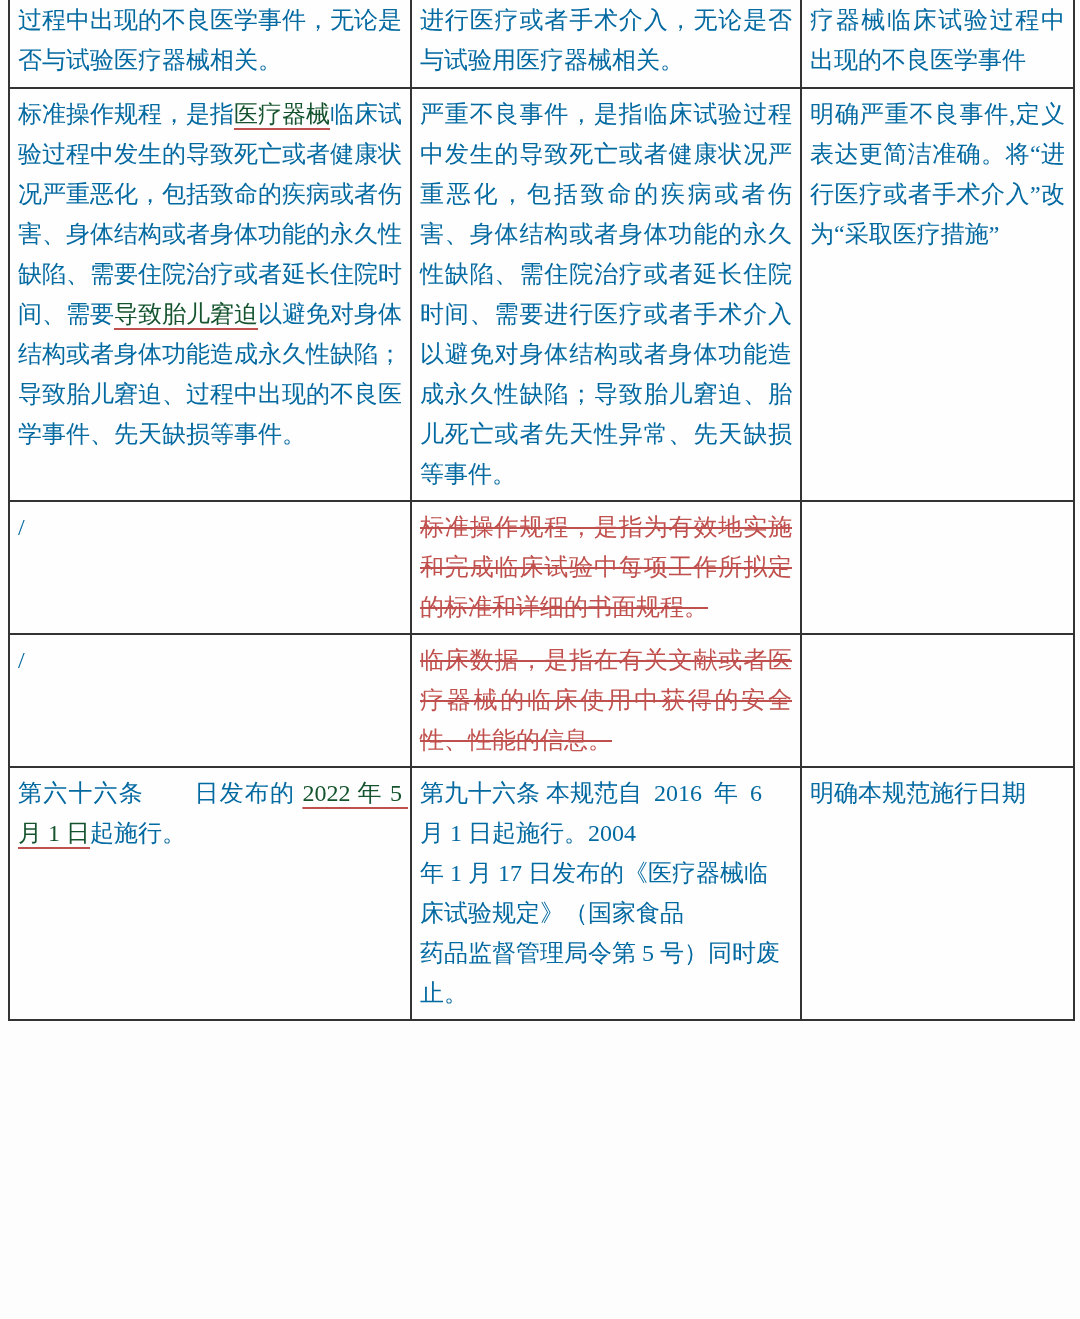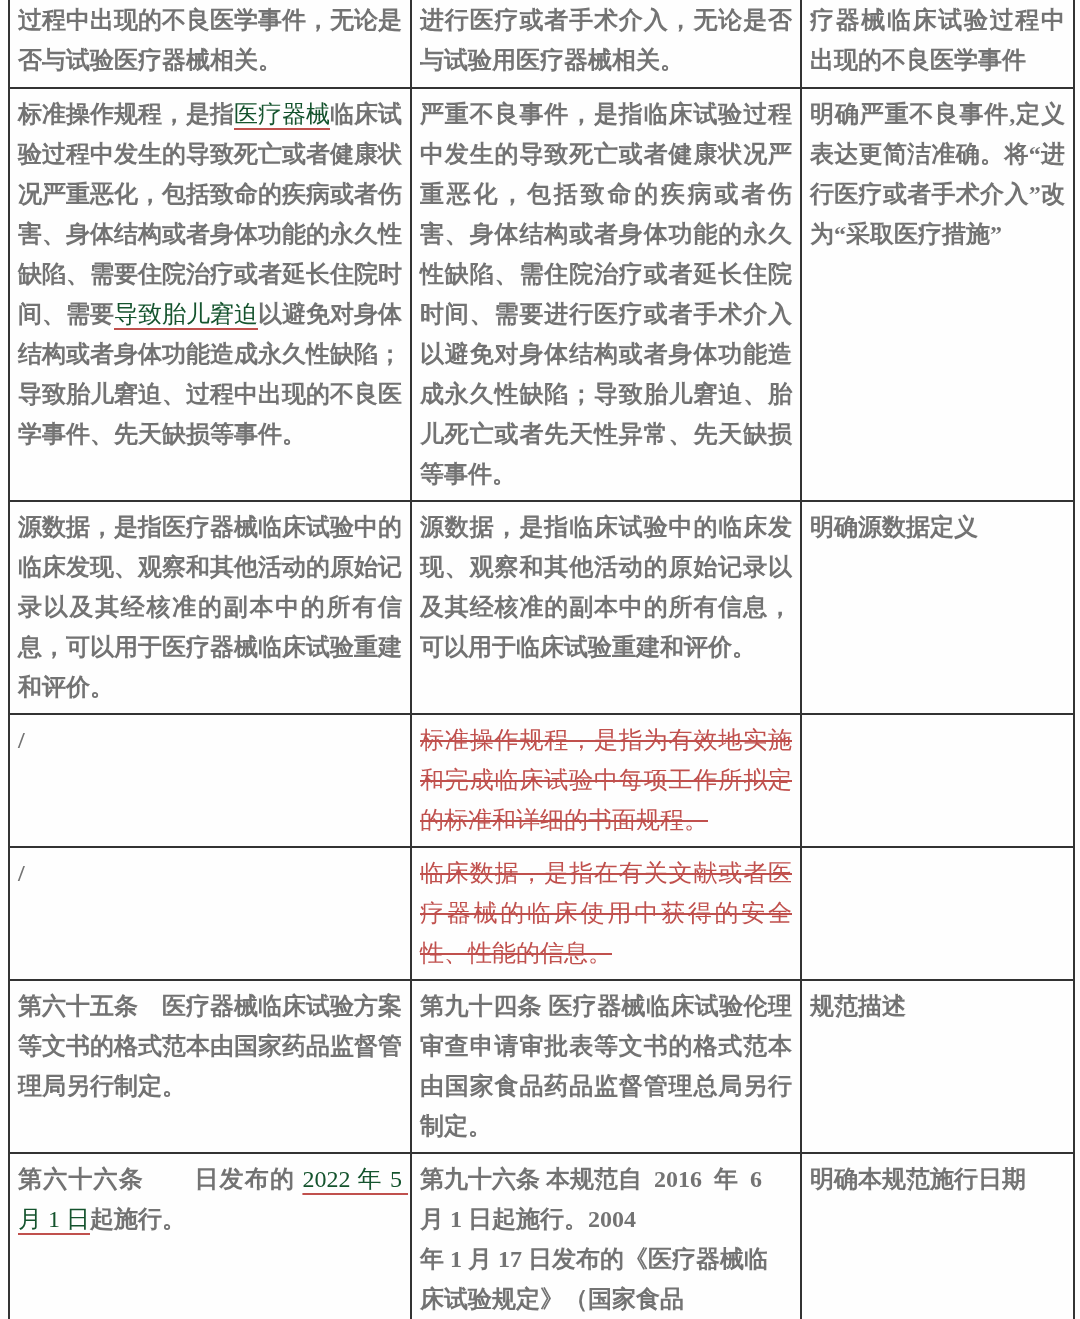--- a/index.html
+++ b/index.html
@@ -46,21 +46,21 @@
   }
   
   tr.row-1 { height: 88px; }
   tr.row-2 { height: 365px; }
   tr.row-3 { height: 200px; }
   tr.row-4 { height: 127px; }
   tr.row-5 { height: 121px; }
   tr.row-6 { height: 169px; }
   tr.row-7 { height: 243px; }
 
-  .seg-normal { color: #737373; font-weight: bold; }
+  .seg-normal { color: #0369a1; }
   .seg-red-underline {
     color: #14532d;
     text-decoration: underline;
     text-decoration-color: #c0504d;
     text-underline-offset: 6px;
     text-decoration-thickness: 2px;
   }
   .seg-red-strike {
     color: #c0504d;
     text-decoration: line-through;
@@ -82,39 +82,29 @@
         <tr class="row-1">
           <td><span class="seg-normal">过程中出现的不良医学事件，无论是否与试验医疗器械相关。</span></td>
           <td><span class="seg-normal">进行医疗或者手术介入，无论是否与试验用医疗器械相关。</span></td>
           <td><span class="seg-normal">疗器械临床试验过程中出现的不良医学事件</span></td>
         </tr>
         <tr class="row-2">
           <td><span class="seg-normal">标准操作规程，是指</span><span class="seg-red-underline">医疗器械</span><span class="seg-normal">临床试验过程中发生的导致死亡或者健康状况严重恶化，包括致命的疾病或者伤害、身体结构或者身体功能的永久性缺陷、需要住院治疗或者延长住院时间、需要</span><span class="seg-red-underline">导致胎儿窘迫</span><span class="seg-normal">以避免对身体结构或者身体功能造成永久性缺陷；导致胎儿窘迫、过程中出现的不良医学事件、先天缺损等事件。</span></td>
           <td><span class="seg-normal">严重不良事件，是指临床试验过程中发生的导致死亡或者健康状况严重恶化，包括致命的疾病或者伤害、身体结构或者身体功能的永久性缺陷、需住院治疗或者延长住院时间、需要进行医疗或者手术介入以避免对身体结构或者身体功能造成永久性缺陷；导致胎儿窘迫、胎儿死亡或者先天性异常、先天缺损等事件。</span></td>
           <td><span class="seg-normal">明确严重不良事件,定义表达更简洁准确。将“进行医疗或者手术介入”改为“采取医疗措施”</span></td>
         </tr>
-        <tr class="row-3">
-          <td><span class="seg-normal">源数据，是指医疗器械临床试验中的临床发现、观察和其他活动的原始记录以及其经核准的副本中的所有信息，可以用于医疗器械临床试验重建和评价。</span></td>
-          <td><span class="seg-normal">源数据，是指临床试验中的临床发现、观察和其他活动的原始记录以及其经核准的副本中的所有信息，可以用于临床试验重建和评价。</span></td>
-          <td><span class="seg-normal">明确源数据定义</span></td>
-        </tr>
         <tr class="row-4">
           <td><span class="seg-normal">/</span></td>
           <td><span class="seg-red-strike">标准操作规程，是指为有效地实施和完成临床试验中每项工作所拟定的标准和详细的书面规程。</span></td>
           <td></td>
         </tr>
         <tr class="row-5">
           <td><span class="seg-normal">/</span></td>
           <td><span class="seg-red-strike">临床数据，是指在有关文献或者医疗器械的临床使用中获得的安全性、性能的信息。</span></td>
           <td></td>
-        </tr>
-        <tr class="row-6">
-          <td><span class="seg-normal">第六十五条　医疗器械临床试验方案等文书的格式范本由国家药品监督管理局另行制定。</span></td>
-          <td><span class="seg-normal">第九十四条 医疗器械临床试验伦理审查申请审批表等文书的格式范本由国家食品药品监督管理总局另行制定。</span></td>
-          <td><span class="seg-normal">规范描述</span></td>
         </tr>
         <tr class="row-7">
           <td><span class="seg-normal">第六十六条　　日发布的 </span><span class="seg-red-underline">2022 年 5 月 1 日</span><span class="seg-normal">起施行。</span></td>
           <td><span class="seg-normal">第九十六条 本规范自  2016  年  6
 月 1 日起施行。2004
 年 1 月 17 日发布的《医疗器械临
 床试验规定》（国家食品
 药品监督管理局令第 5 号）同时废
 止。</span></td>
           <td><span class="seg-normal">明确本规范施行日期</span></td>

